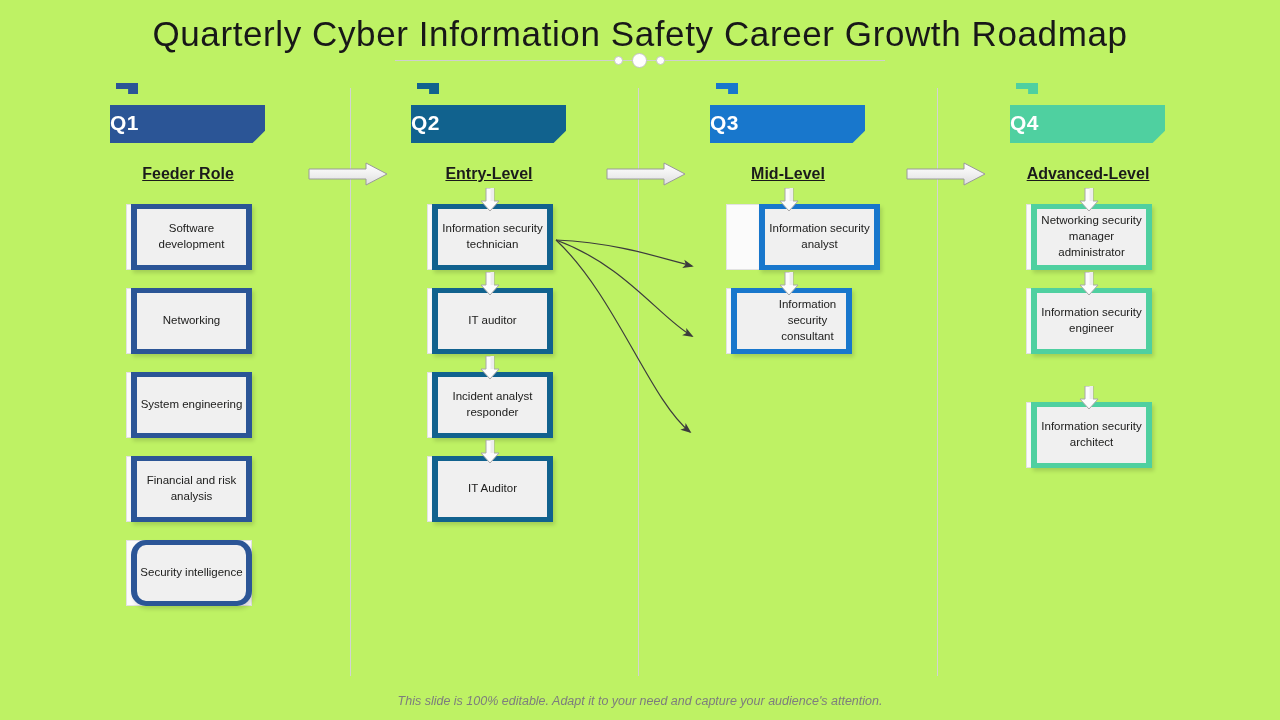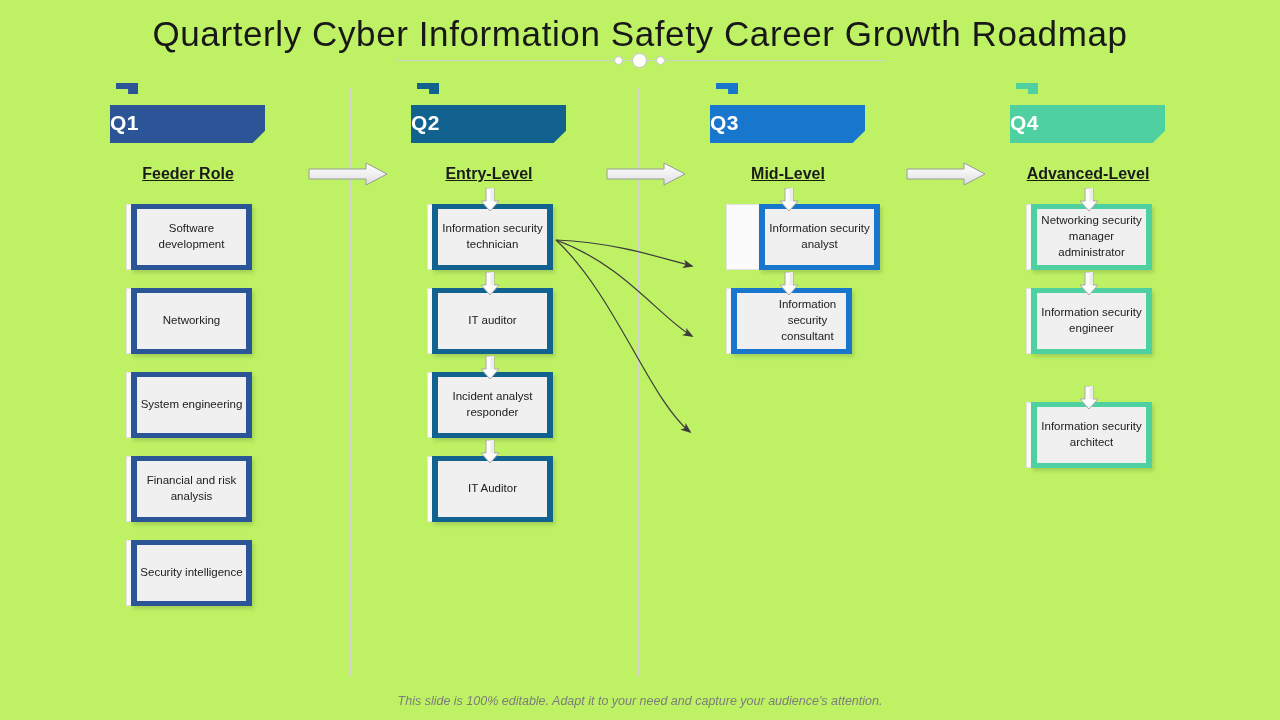--- a/index.html
+++ b/index.html
@@ -260,21 +260,21 @@
           </div>
         </div>
         <div class="node h3">
           <div class="node-shadowframe"></div>
           <div class="node-inner" style="border-color: rgb(43, 85, 150);">
             <span class="node-label">Financial and risk analysis</span>
           </div>
         </div>
         <div class="node h3">
           <div class="node-shadowframe"></div>
-          <div class="node-inner" style="border-color: rgb(43, 85, 150);">
+          <div class="node-inner" style="border-color: rgb(43, 85, 150); border-radius: 15px;">
             <span class="node-label">Security intelligence</span>
           </div>
         </div>
       </div>
   </div>
 
   <div class="column" id="col-1">
     <div class="ribbon-wrap">
       <div class="ribbon-tab" style="background: rgb(17, 98, 142);"></div>
       <div class="ribbon-body" style="background: rgb(17, 98, 142);">

